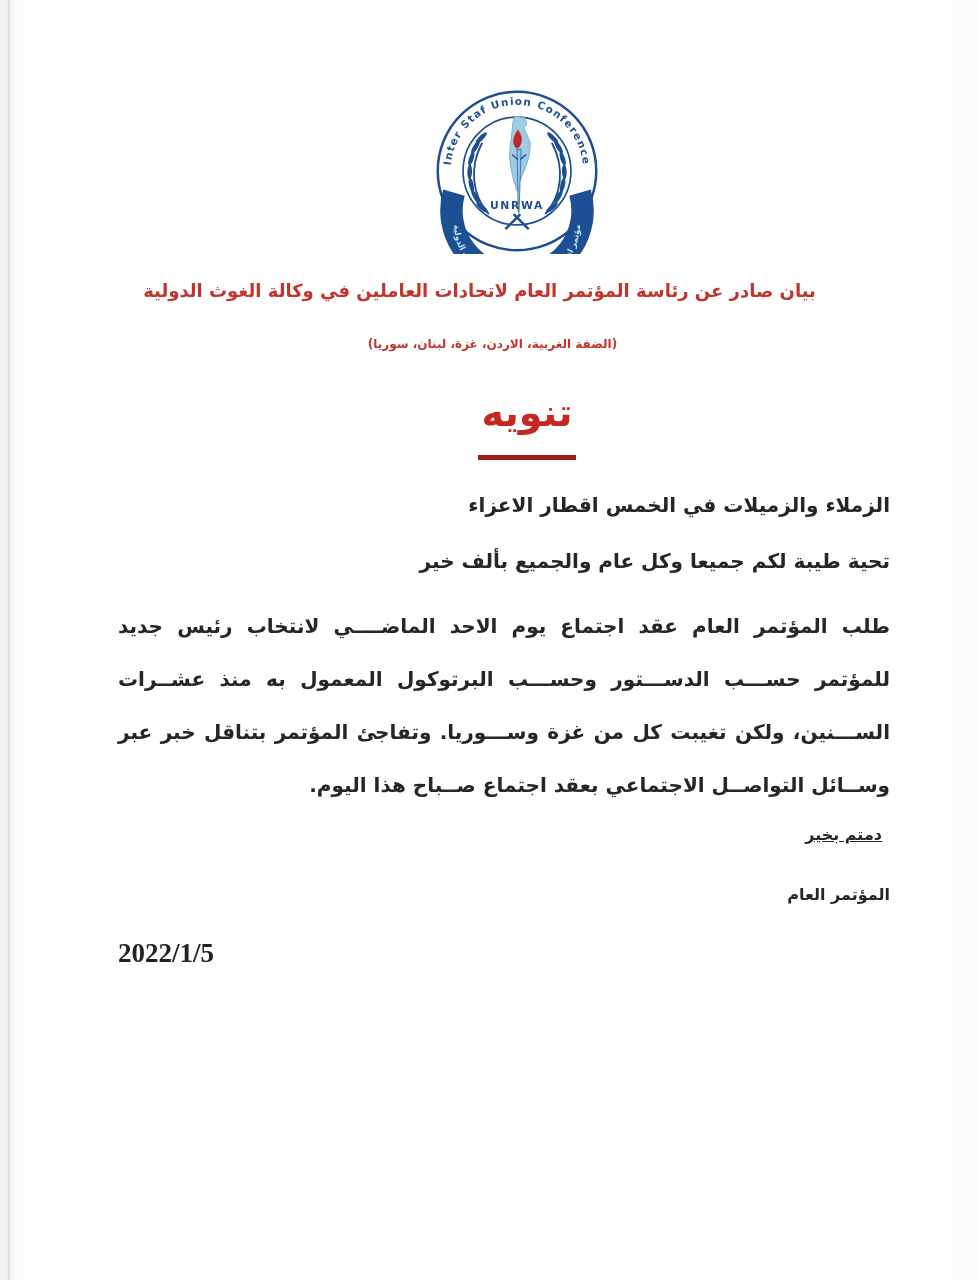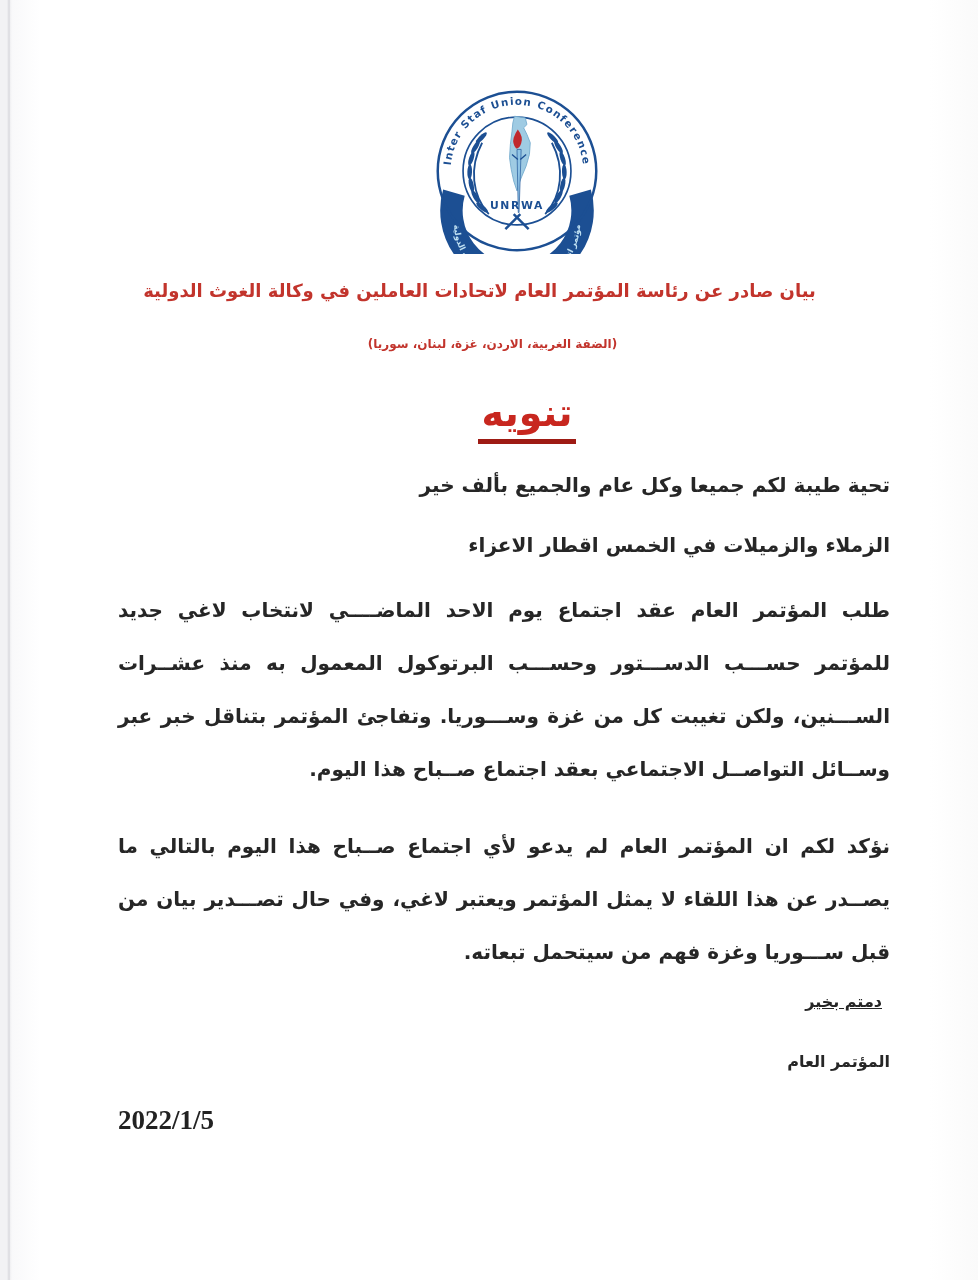--- a/index.html
+++ b/index.html
@@ -18,21 +18,21 @@
   .arc-en{font-family:"DejaVu Sans",sans-serif;font-size:12.5px;font-weight:bold;letter-spacing:1.5px;fill:#1c4f93;}
   .arc-ar{font-family:"DejaVu Sans",sans-serif;font-size:10px;font-weight:bold;fill:#bfe0f2;}
   .unrwa-label{font-family:"DejaVu Sans",sans-serif;font-size:13px;font-weight:bold;letter-spacing:2px;fill:#1c4f93;}
   .header{direction:rtl;text-align:center;font-weight:bold;color:#c2342c;padding-left:7px;}
   .header-line1{margin-top:26px;font-size:18px;transform:translateX(-13px);}
   .header-line2{margin-top:36px;font-size:12px;}
   .title-wrap{text-align:center;margin-top:40px;transform:translateX(38px);}
   .title{
     display:inline-block;direction:rtl;
     font-size:38px;font-weight:bold;color:#c8271f;
-    border-bottom:5px solid #9e1b14;padding:0 4px 4px;
+    border-bottom:5px solid #9e1b14;padding:0 4px 20px;
   }
   .content{direction:rtl;padding:0 88px 0 118px;font-weight:bold;color:#262626;}
   .salutation{margin:0;font-size:20px;line-height:30px;}
   .salutation.first{margin-top:30px;}
   .salutation.second{margin-top:26px;}
   .para{margin:24px 0 0;font-size:20px;line-height:53px;text-align:justify;}
   .closing{margin:8px;font-size:16px;line-height:30px;text-decoration:underline;}
   .signature{margin:30px 0 0;font-size:16px;line-height:30px;}
   .date{
     margin:28px 0 0;direction:ltr;text-align:left;
@@ -105,21 +105,20 @@
   <div class="header">
     <div class="header-line1">بيان صادر عن  رئاسة المؤتمر العام لاتحادات العاملين في وكالة الغوث الدولية</div>
     <div class="header-line2">(الضفة الغربية، الاردن، غزة، لبنان، سوريا)</div>
   </div>
 
   <div class="title-wrap">
     <span class="title">تنويه</span>
   </div>
 
   <div class="content">
+    <p class="salutation first">الزملاء والزميلات في الخمس اقطار الاعزاء</p>
     <p class="salutation second">تحية طيبة لكم جميعا وكل عام والجميع بألف خير</p>
-    <p class="salutation first">الزملاء والزميلات في الخمس اقطار الاعزاء</p>
-    <p class="para">طلب المؤتمر العام عقد اجتماع يوم الاحد الماضــــي لانتخاب لاغي جديد للمؤتمر حســـب الدســـتور وحســـب البرتوكول المعمول به منذ عشــرات الســـنين، ولكن تغيبت كل من غزة وســـوريا. وتفاجئ المؤتمر بتناقل خبر عبر وســائل التواصــل الاجتماعي بعقد اجتماع صــباح هذا اليوم.</p>
-    <p class="para">نؤكد لكم ان المؤتمر العام لم يدعو لأي اجتماع صــباح هذا اليوم بالتالي ما يصــدر عن هذا اللقاء لا يمثل المؤتمر ويعتبر لاغي، وفي حال تصـــدير بيان من قبل ســـوريا وغزة فهم من سيتحمل تبعاته.</p>
+    <p class="para">طلب المؤتمر العام عقد اجتماع يوم الاحد الماضــــي لانتخاب رئيس جديد للمؤتمر حســـب الدســـتور وحســـب البرتوكول المعمول به منذ عشــرات الســـنين، ولكن تغيبت كل من غزة وســـوريا. وتفاجئ المؤتمر بتناقل خبر عبر وســائل التواصــل الاجتماعي بعقد اجتماع صــباح هذا اليوم.</p>
     <p class="closing">دمتم بخير</p>
     <p class="signature">المؤتمر العام</p>
     <p class="date">2022/1/5</p>
   </div>
 </div>
 
 </body></html>

